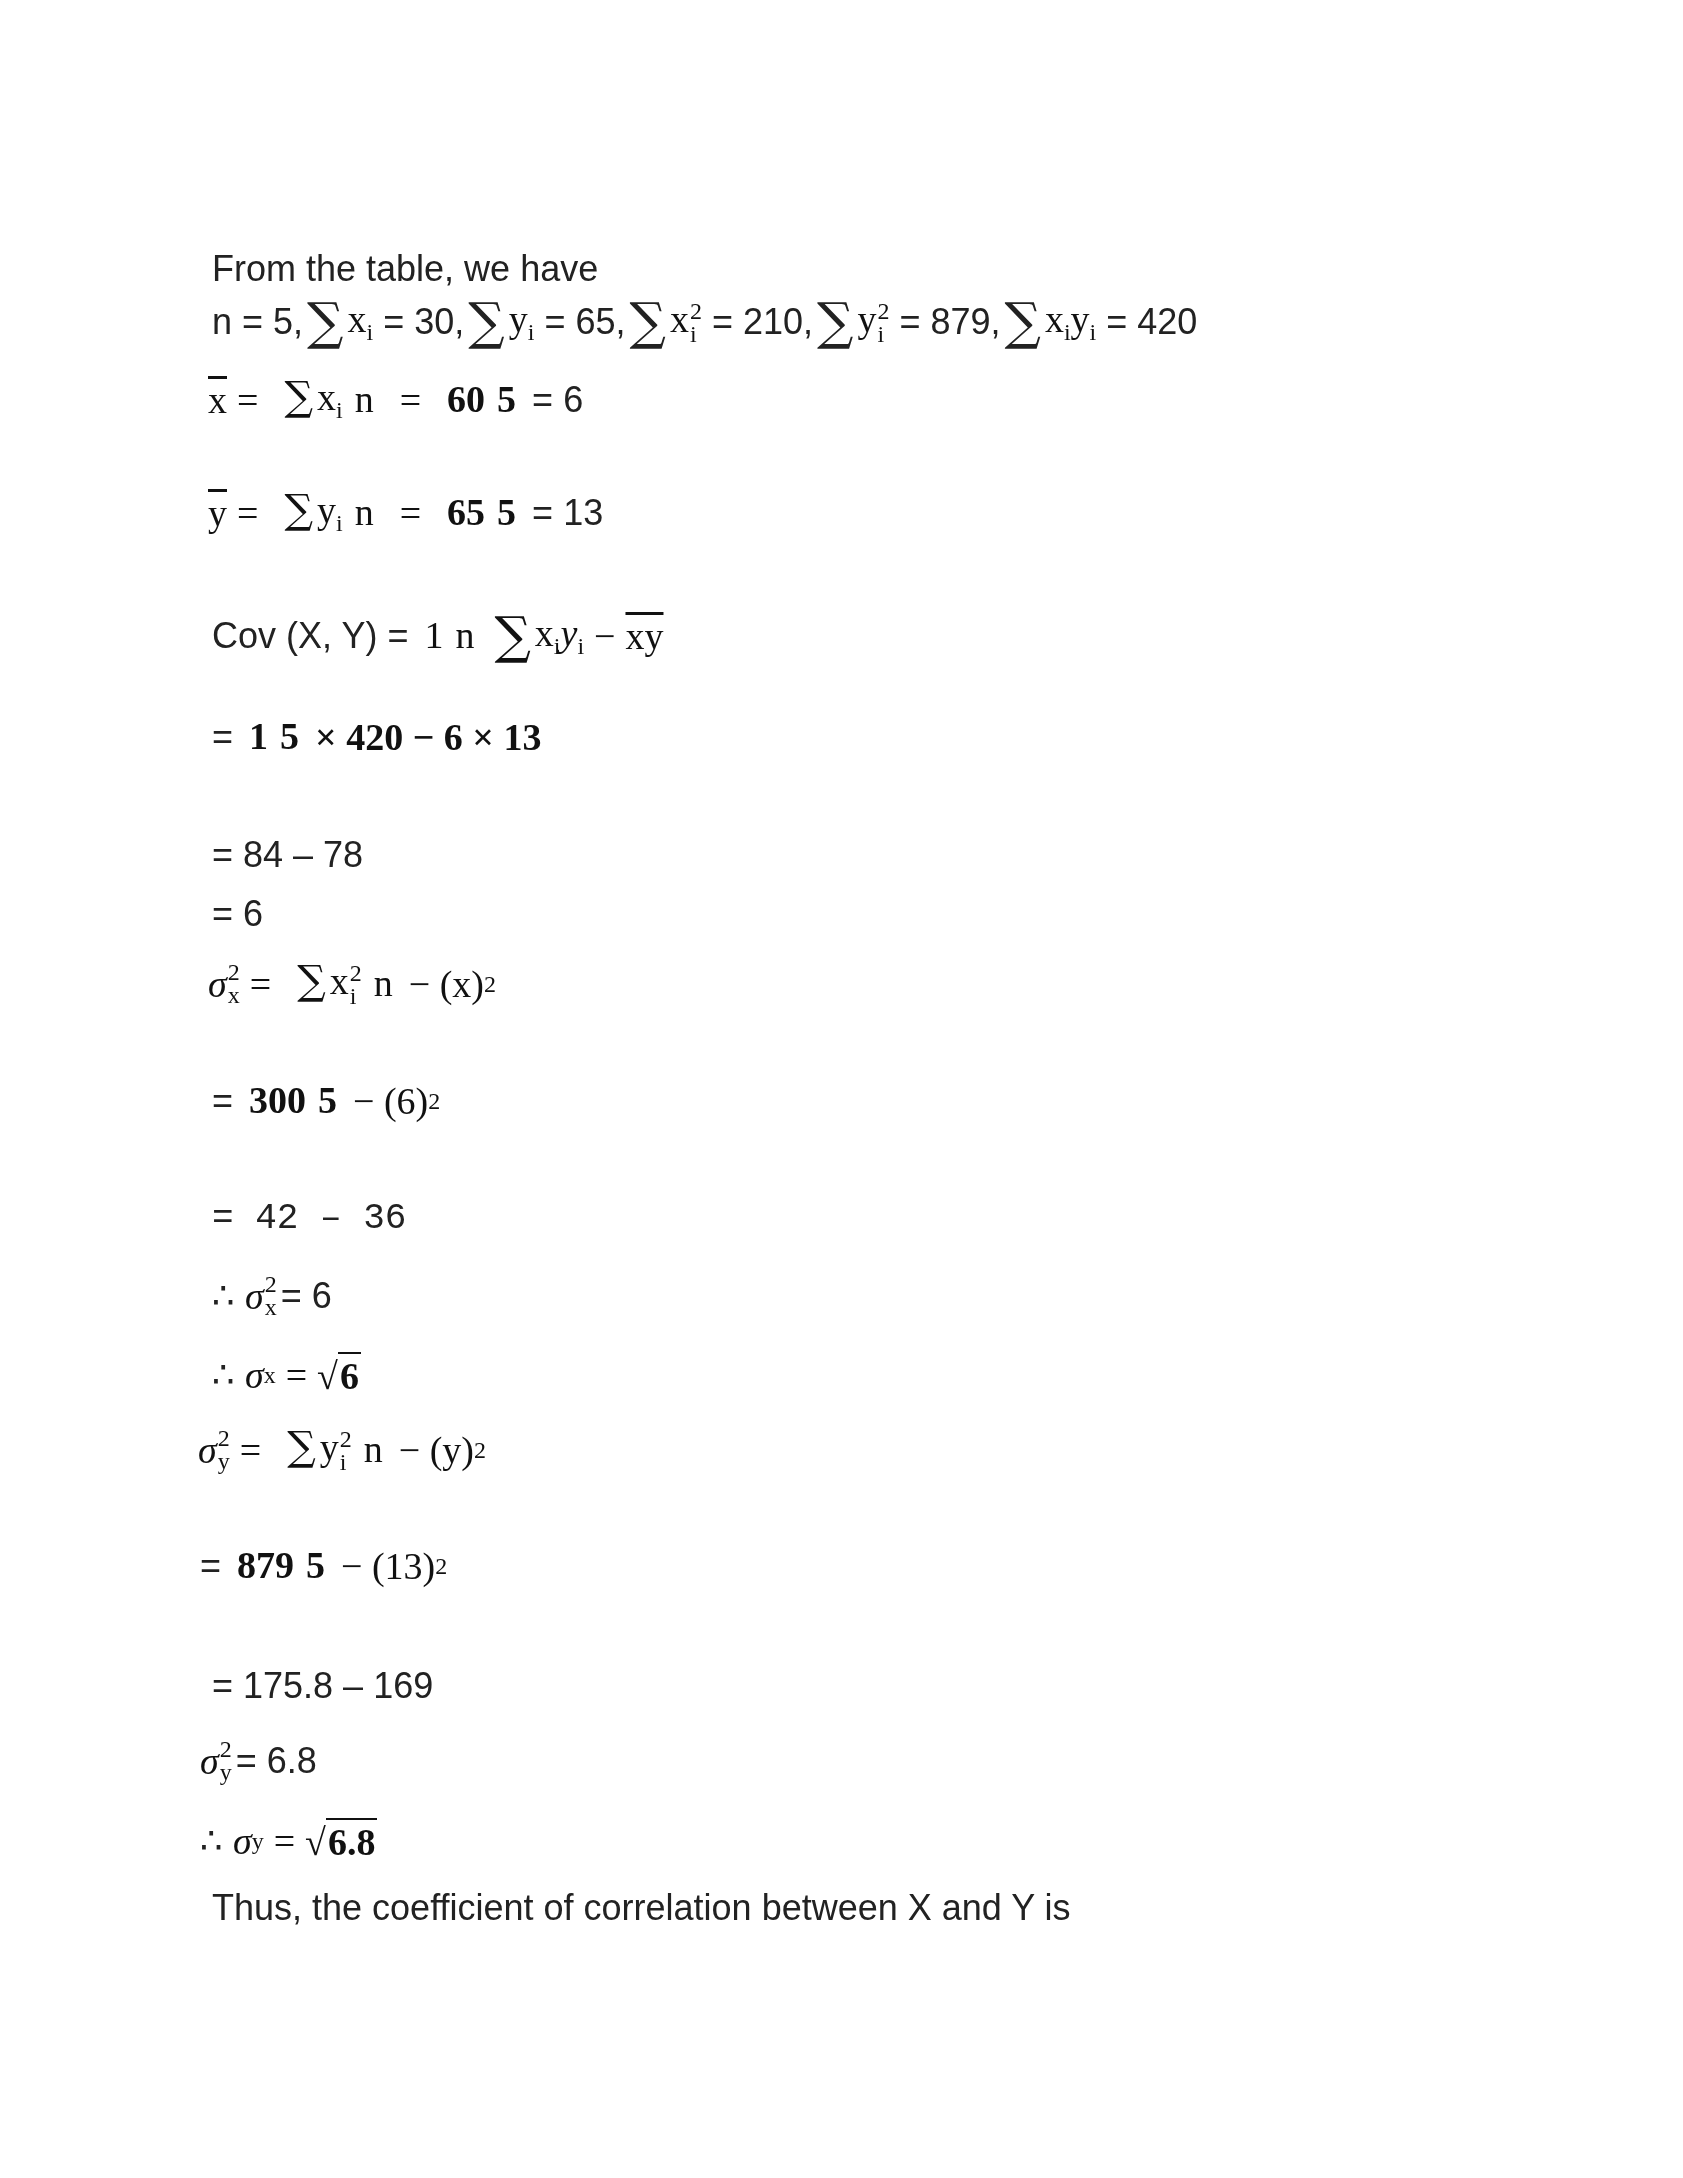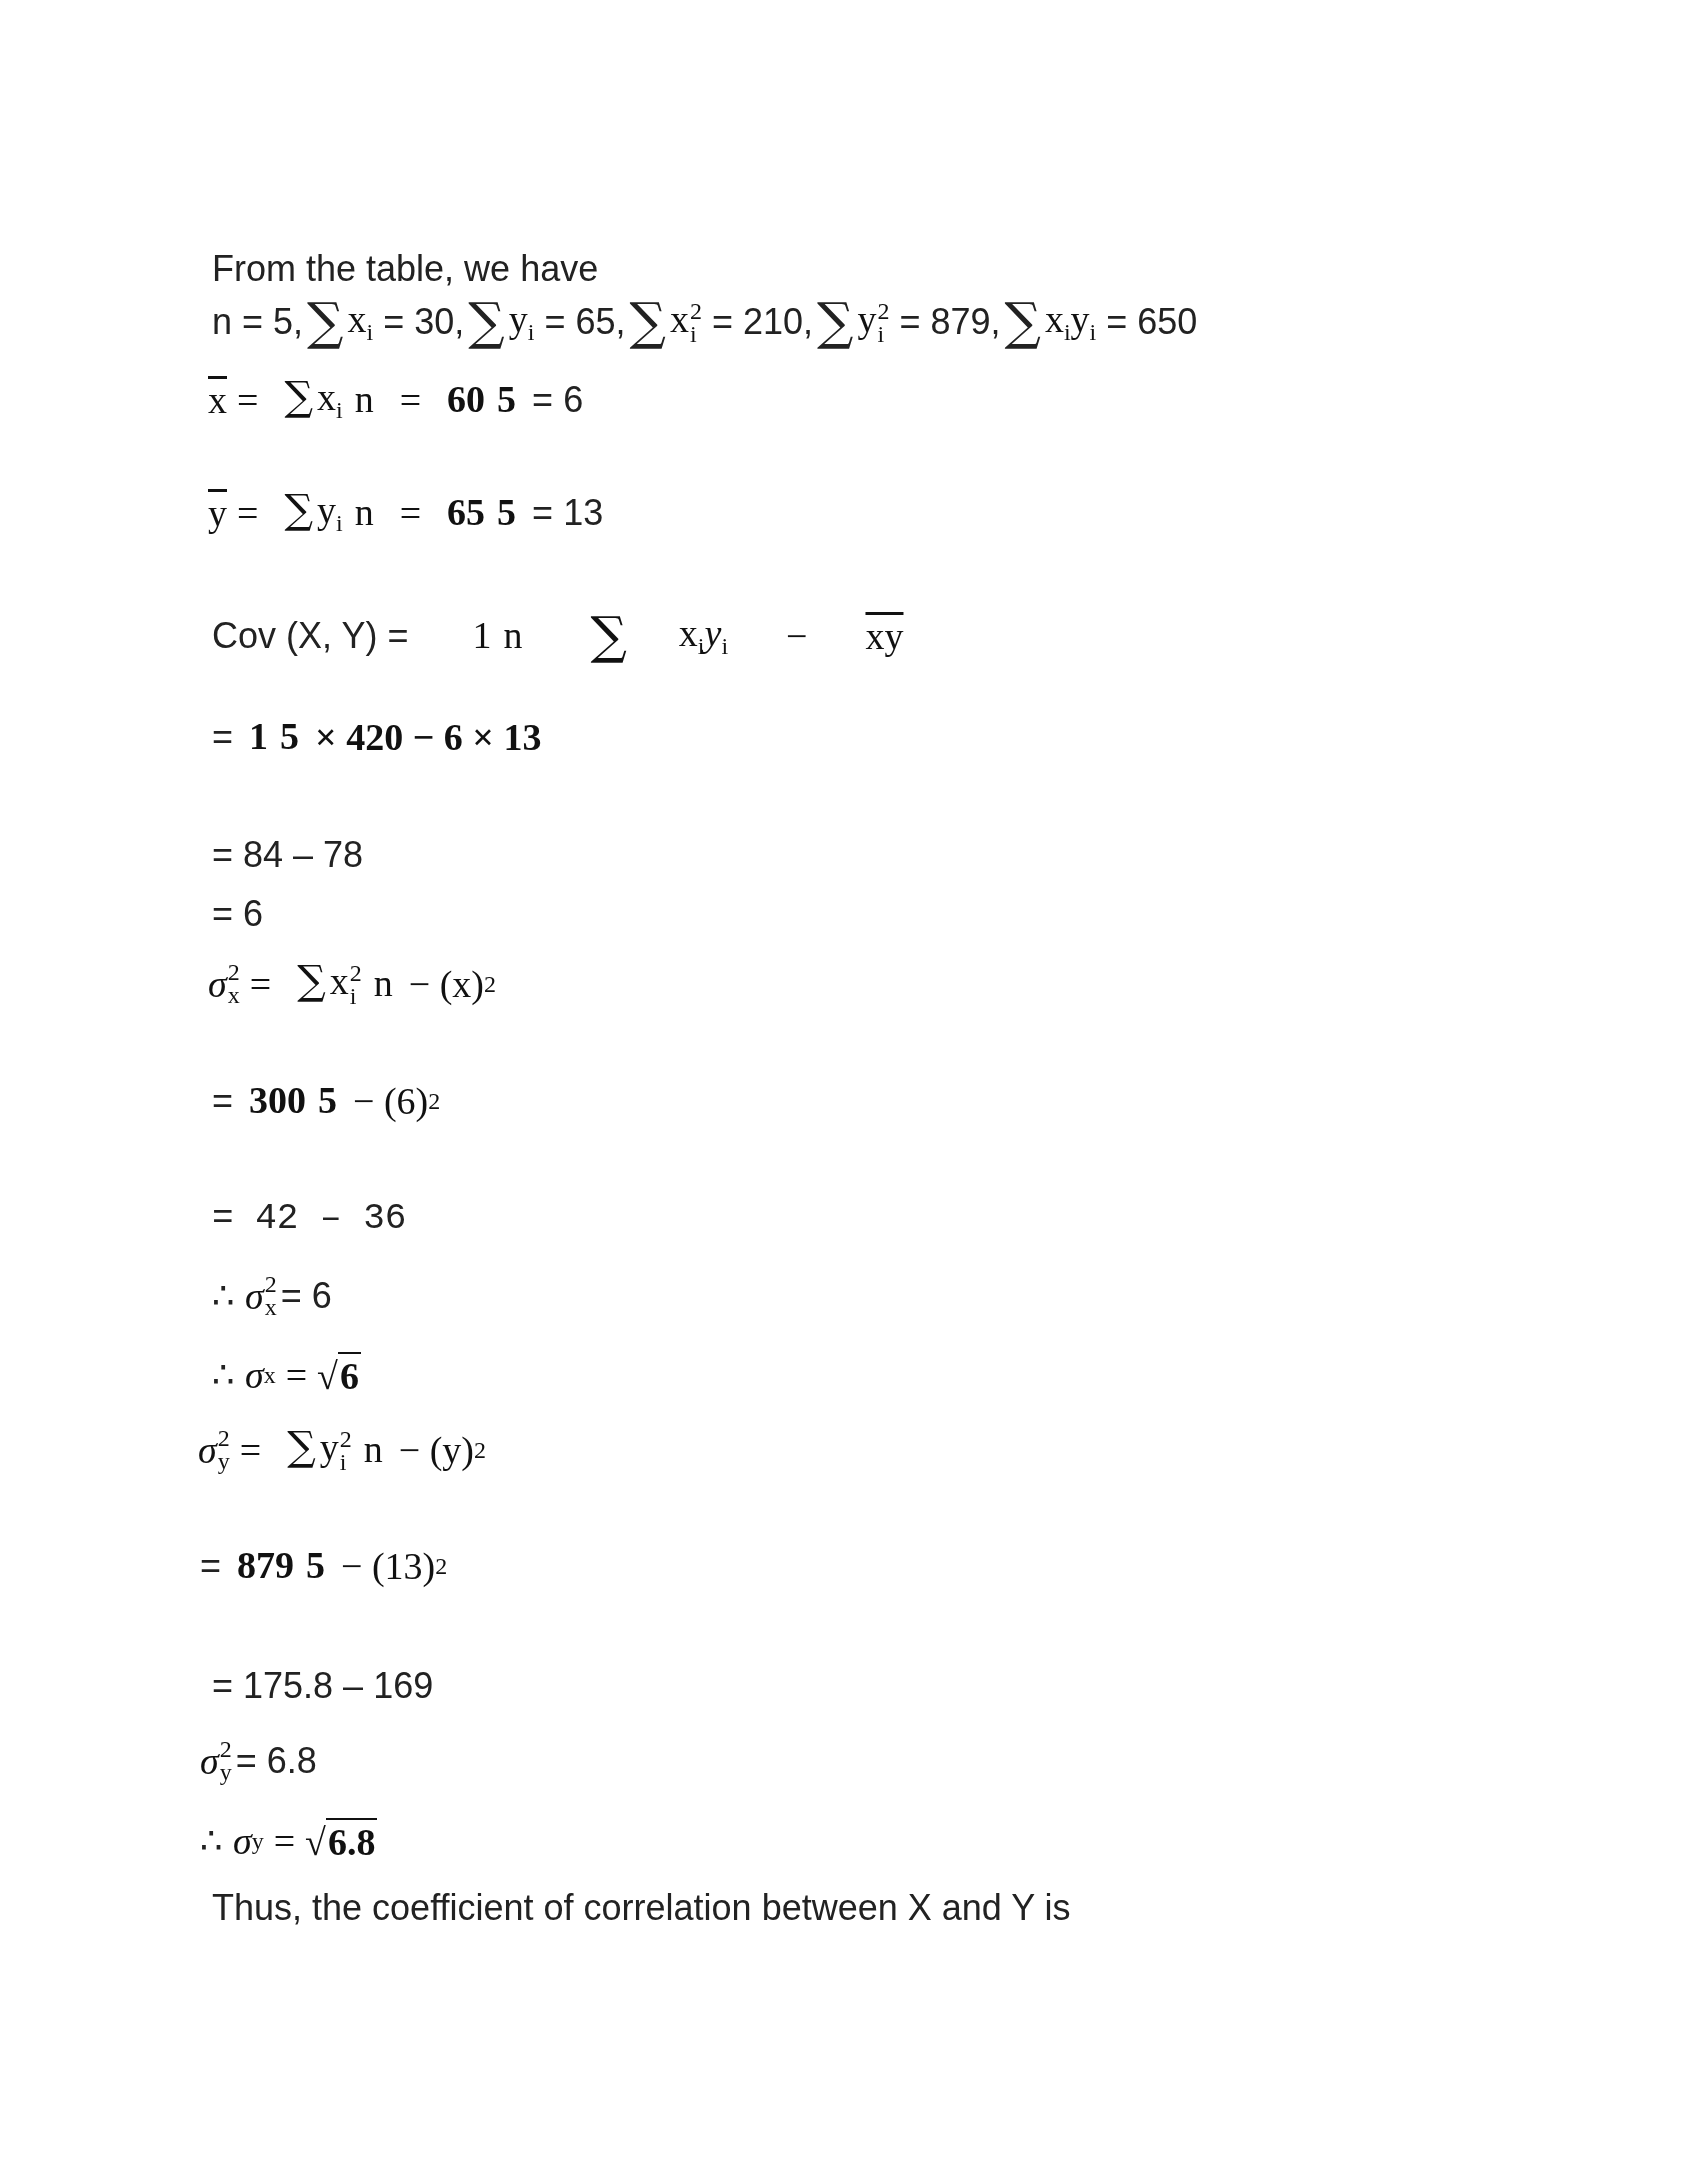--- a/index.html
+++ b/index.html
@@ -39,21 +39,21 @@
   <span class="serif">x<span class="ss">
         <span>2</span>
         <span>i</span>
       </span></span>&nbsp;<span>= 210,</span>
   <span class="sig">∑</span>
   <span class="serif">y<span class="ss">
         <span>2</span>
         <span>i</span>
       </span></span>&nbsp;<span>= 879,</span>
   <span class="sig">∑</span>
-  <span class="serif">x<span class="sub">i</span>y<span class="sub">i</span></span>&nbsp;<span>= 650</span>
+  <span class="serif">x<span class="sub">i</span>y<span class="sub">i</span></span>&nbsp;<span>= 420</span>
 </div>
 
 <div class="line serif row" style="left:208px; top:376px;">
   <span class="ov">x</span>
     <span class="op">=</span>
   <span class="frac">
       <span class="num"><span class="sigsm">∑</span><span>x</span><span class="sub">i</span></span>
       <span class="bar"></span>
       <span class="den">n</span>
     </span>
@@ -76,21 +76,21 @@
     </span>
   <span class="op">=</span>
   <span class="frac">
       <span class="num b">65</span>
       <span class="bar"></span>
       <span class="den b">5</span>
     </span>
   <span class="sans">= 13</span>
 </div>
 
-<div class="line row" style="left:212px; top:610px;gap:48px;">
+<div class="line row" style="left:212px; top:610px;">
   <span class="sans">Cov (X, Y) =</span>
   <span class="frac serif">
       <span class="num">1</span>
       <span class="bar"></span>
       <span class="den">n</span>
     </span>
   <span class="sig serif">∑</span>
   <span class="serif"><span>x</span><span class="sub">i</span><span class="it">y</span><span class="sub">i</span></span>
   <span class="serif op">−</span>
   <span class="serif ov">xy</span>

